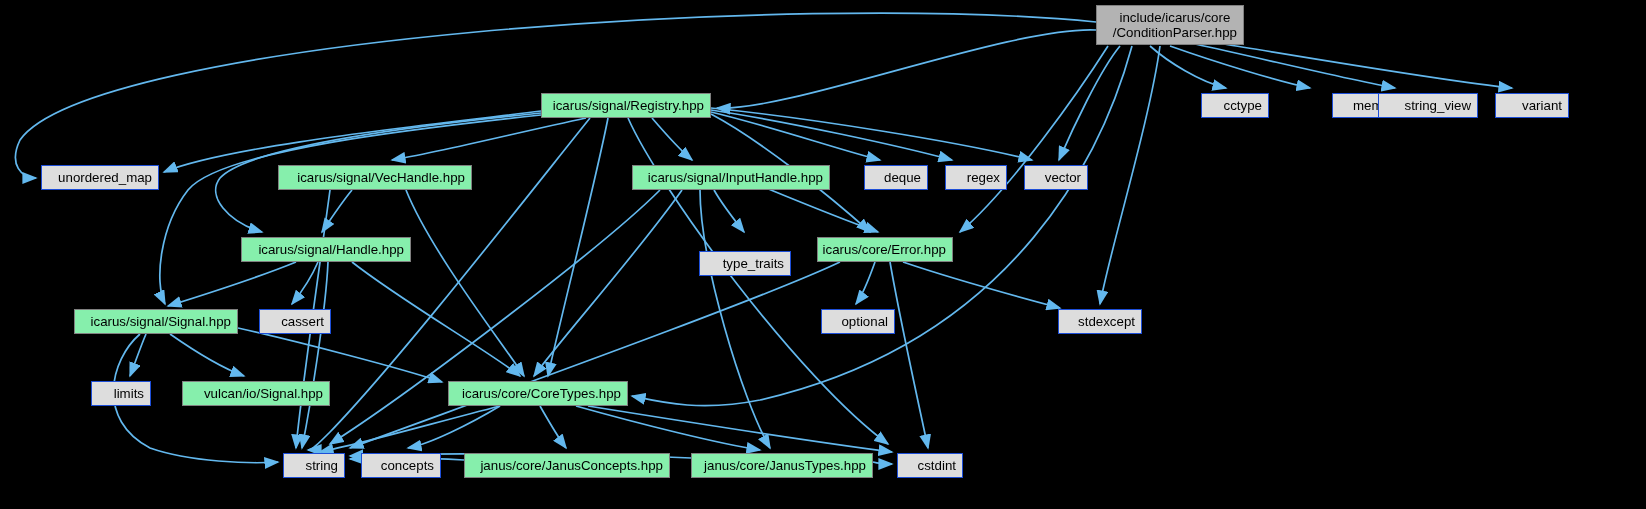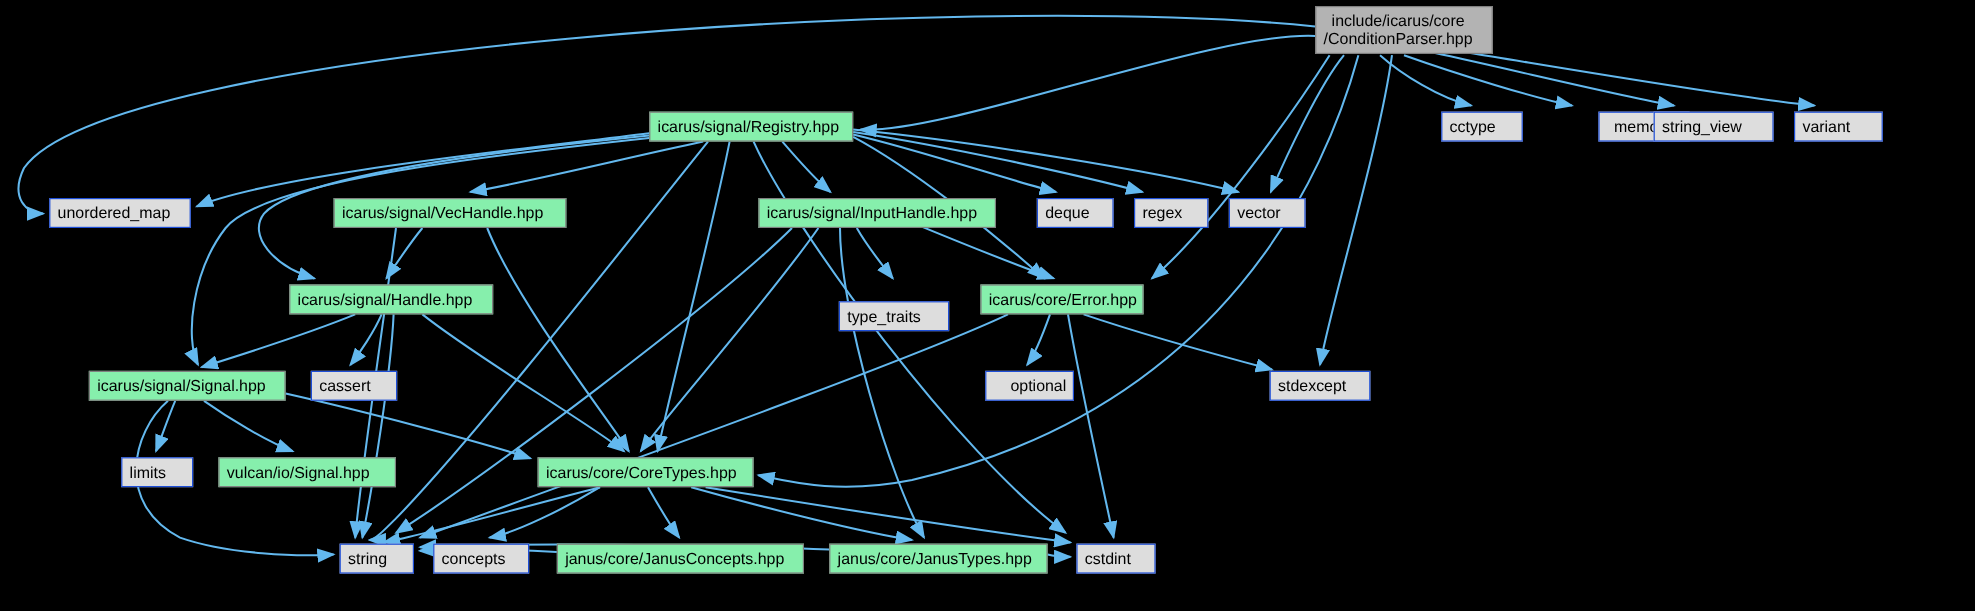--- a/index.html
+++ b/index.html
@@ -20,21 +20,21 @@
     left: 0;
     top: 0;
     width: 1646px;
     height: 509px;
   }
   .node-box {
     position: absolute;
     box-sizing: border-box;
     display: flex;
     align-items: center;
-    justify-content: flex-start;
+    justify-content: flex-end;
     text-align: center;
     color: #000000;
     font-size: 13.3px;
     line-height: 15px;
     letter-spacing: 0px;
     white-space: pre-line;
     padding: 0 6px;
   }
   .node-sys {
     background: #dddddd;
@@ -129,21 +129,21 @@
       <div class="node-box node-sys" style="left: 864px; top: 165px; width: 64px; height: 25px;"><span class="node-label">deque</span></div>
       <div class="node-box node-sys" style="left: 945px; top: 165px; width: 62px; height: 25px;"><span class="node-label">regex</span></div>
       <div class="node-box node-sys" style="left: 1024px; top: 165px; width: 64px; height: 25px;"><span class="node-label">vector</span></div>
       <div class="node-box node-hdr" style="left: 241px; top: 237px; width: 170px; height: 25px;"><span class="node-label">icarus/signal/Handle.hpp</span></div>
       <div class="node-box node-sys" style="left: 699px; top: 237px; width: 92px; height: 25px; margin-top: 14px;"><span class="node-label">type_traits</span></div>
       <div class="node-box node-hdr" style="left: 817px; top: 237px; width: 136px; height: 25px;"><span class="node-label">icarus/core/Error.hpp</span></div>
       <div class="node-box node-hdr" style="left: 74px; top: 309px; width: 164px; height: 25px;"><span class="node-label">icarus/signal/Signal.hpp</span></div>
       <div class="node-box node-sys" style="left: 259px; top: 309px; width: 72px; height: 25px;"><span class="node-label">cassert</span></div>
       <div class="node-box node-sys" style="left: 821px; top: 309px; width: 74px; height: 25px; padding-left: 20px;"><span class="node-label">optional</span></div>
       <div class="node-box node-sys" style="left: 1058px; top: 309px; width: 84px; height: 25px;"><span class="node-label">stdexcept</span></div>
-      <div class="node-box node-sys" style="left: 101px; top: 381px; width: 60px; height: 25px;"><span class="node-label">limits</span></div>
+      <div class="node-box node-sys" style="left: 91px; top: 381px; width: 60px; height: 25px;"><span class="node-label">limits</span></div>
       <div class="node-box node-hdr" style="left: 182px; top: 381px; width: 148px; height: 25px;"><span class="node-label">vulcan/io/Signal.hpp</span></div>
       <div class="node-box node-hdr" style="left: 448px; top: 381px; width: 180px; height: 25px;"><span class="node-label">icarus/core/CoreTypes.hpp</span></div>
       <div class="node-box node-sys" style="left: 283px; top: 453px; width: 62px; height: 25px;"><span class="node-label">string</span></div>
       <div class="node-box node-sys" style="left: 361px; top: 453px; width: 80px; height: 25px;"><span class="node-label">concepts</span></div>
       <div class="node-box node-hdr" style="left: 464px; top: 453px; width: 206px; height: 25px;"><span class="node-label">janus/core/JanusConcepts.hpp</span></div>
       <div class="node-box node-hdr" style="left: 691px; top: 453px; width: 182px; height: 25px;"><span class="node-label">janus/core/JanusTypes.hpp</span></div>
       <div class="node-box node-sys" style="left: 897px; top: 453px; width: 66px; height: 25px;"><span class="node-label">cstdint</span></div>
     </div>
 </div>
 

